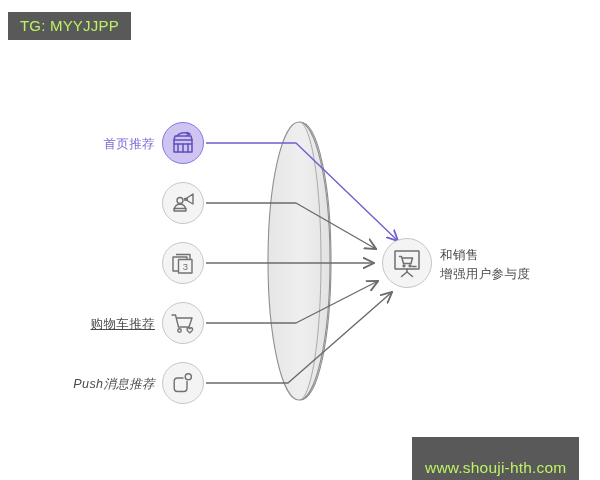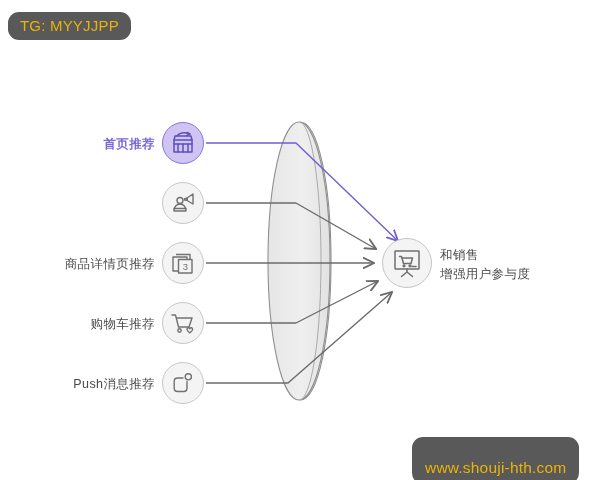--- a/index.html
+++ b/index.html
@@ -18,27 +18,26 @@
     position: absolute;
     left: 0;
     top: 0;
     width: 600px;
     height: 480px;
     background: #ffffff;
   }
   .badge {
     position: absolute;
     background: #595959;
-    color: #eab308;
+    color: #bef264;
     font-size: 15px;
     letter-spacing: 0.2px;
     padding: 5px 12px 6px 12px;
     line-height: 1.15;
     white-space: nowrap;
-    border-radius: 11px;
   }
   #tg-badge { left: 8px; top: 12px; }
   #site-badge { left: 412px; top: 437px; font-size: 15.5px; padding: 22px 13px 7px 13px; }
 
   #diagram-title {
     position: absolute;
     left: 0;
     top: 72px;
     width: 600px;
     text-align: center;
@@ -131,21 +130,21 @@
 
     <path d="M206,203 L296,203 L376,249" fill="none" stroke="#6b6b6b" stroke-width="1.4" stroke-linejoin="round" marker-end="url(#arrowGray)"></path>
 
     <path d="M206,263 L374,263" fill="none" stroke="#6b6b6b" stroke-width="1.4" marker-end="url(#arrowGray)"></path>
 
     <path d="M206,323 L296,323 L378,281" fill="none" stroke="#6b6b6b" stroke-width="1.4" stroke-linejoin="round" marker-end="url(#arrowGray)"></path>
 
     <path d="M206,383 L288,383 L392,292" fill="none" stroke="#6b6b6b" stroke-width="1.4" stroke-linejoin="round" marker-end="url(#arrowGray)"></path>
   </svg>
 
-  <div class="node-label highlight" id="label-1" style="left:55px; top:136px; width:100px;font-weight:bold;">首页推荐</div>
+  <div class="node-label highlight" id="label-1" style="left:55px; top:136px; width:100px;">首页推荐</div>
   <div class="node-circle highlight" style="left:162px; top:122px;">
     <svg width="40" height="40" viewBox="0 0 40 40">
       <g fill="none" stroke="#5f50bb" stroke-width="1.5" stroke-linecap="round" stroke-linejoin="round">
         <path d="M11,17 L29,17 L29,29 L11,29 Z"></path>
         <path d="M11,17 L12,13 L28,13 L29,17"></path>
         <path d="M11,21 L29,21"></path>
         <path d="M15,21 L15,29 M20,21 L20,29 M25,21 L25,29"></path>
         <path d="M14,13 C16,10 21,9 25,10.5"></path>
         <path d="M24,9.5 L27,11 L24,12.5"></path>
       </g>
@@ -158,45 +157,44 @@
         <path d="M11,28 C11,23.5 14,21 17,21 C20,21 23,23.5 23,28 Z"></path>
         <path d="M11,25.5 L23,25.5"></path>
         <circle cx="17" cy="17.5" r="3"></circle>
         <path d="M17,20.5 L17,21"></path>
         <path d="M24,15 L30,11 L30,21 L24,17.5 Z"></path>
         <path d="M21.5,15.8 L24,15.3 L24,17.2 L21.5,17"></path>
       </g>
     </svg>
   </div>
 
-  <div class="node-label" id="label-3" style="left:25px; top:256px; width:130px;">商品详情页推荐</div>
   <div class="node-circle" style="left:162px; top:242px;">
     <svg width="40" height="40" viewBox="0 0 40 40">
       <g fill="none" stroke="#717171" stroke-width="1.4" stroke-linejoin="round">
         <path d="M10,14 L24,14 L24,28 L10,28 Z"></path>
         <path d="M13,11.5 L27,11.5 L27,25.5"></path>
         <path d="M15.5,16.5 L29,16.5 L29,30 L15.5,30 Z" fill="#f4f4f4"></path>
       </g>
       <text x="22.3" y="27" font-family="'Liberation Sans', sans-serif" font-size="9.5" fill="#717171" text-anchor="middle">3</text>
     </svg>
   </div>
 
-  <div class="node-label" id="label-4" style="left:45px; top:316px; width:110px;">购物车推荐</div>
+  <div class="node-label" id="label-4" style="left:45px; top:316px; width:110px;text-decoration:underline;">购物车推荐</div>
   <div class="node-circle" style="left:162px; top:302px;">
     <svg width="40" height="40" viewBox="0 0 40 40">
       <g fill="none" stroke="#717171" stroke-width="1.4" stroke-linecap="round" stroke-linejoin="round">
         <path d="M9,12 L12.5,12 L15.5,24 L26,24 L29,15 L13.5,15"></path>
         <circle cx="16.5" cy="27.5" r="1.7"></circle>
         <path d="M24,26.2 C24,24.6 26.2,24.2 26.8,25.8 C27.4,24.2 29.6,24.6 29.6,26.2
                  C29.6,28 26.8,29.8 26.8,29.8 C26.8,29.8 24,28 24,26.2 Z"></path>
       </g>
     </svg>
   </div>
 
-  <div class="node-label" id="label-5" style="left:40px; top:376px; width:115px;">Push消息推荐</div>
+  <div class="node-label" id="label-5" style="left:40px; top:376px; width:115px;font-style:italic;">Push消息推荐</div>
   <div class="node-circle" style="left:162px; top:362px;">
     <svg width="40" height="40" viewBox="0 0 40 40">
       <g fill="none" stroke="#717171" stroke-width="1.4" stroke-linecap="round" stroke-linejoin="round">
         <path d="M24,18.5 L24,25 C24,27 22.8,28.5 20.8,28.5 L14.5,28.5
                  C12.5,28.5 11.2,27 11.2,25 L11.2,18.5
                  C11.2,16.5 12.5,15 14.5,15 L20,15"></path>
         <circle cx="25.3" cy="13.8" r="3.1"></circle>
       </g>
     </svg>
   </div>

